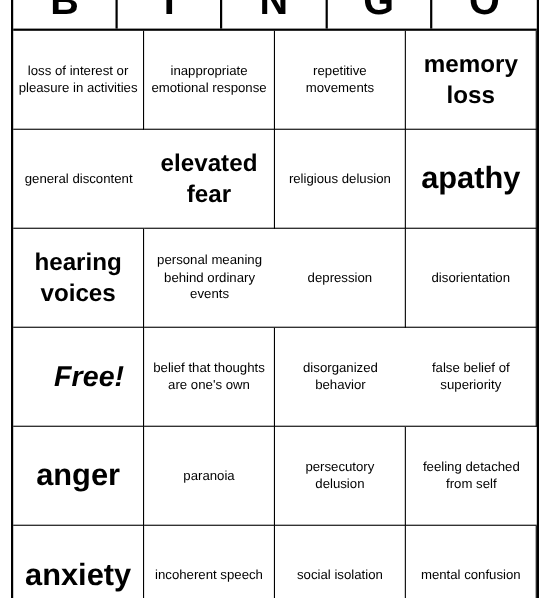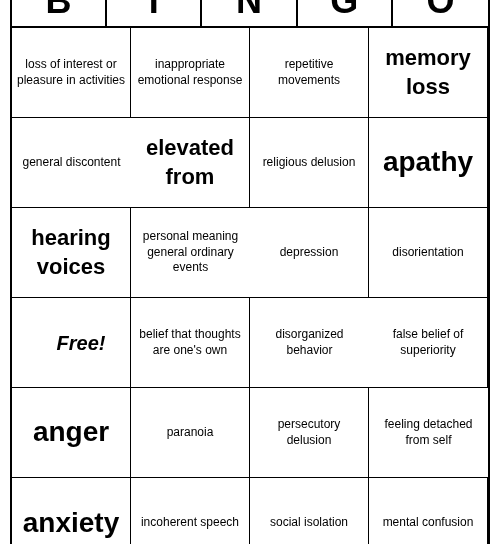--- a/index.html
+++ b/index.html
@@ -58,21 +58,21 @@
     .bingo-cell.large-text {
       font-size: 22px;
       font-weight: bold;
       text-align: center;
     }
     .bingo-cell.xlarge-text {
       font-size: 28px;
       font-weight: bold;
     }
     .bingo-cell.free {
-      font-size: 20px;
+      font-size: 26px;
       font-weight: bold;
       font-style: italic;
       padding-left: 24px;
     }
   </style>
 </head>
 <body>
 
 <div class="bingo-container">
   <div class="bingo-header">
@@ -81,25 +81,25 @@
       <div class="bingo-header-cell">N</div>
       <div class="bingo-header-cell">G</div>
       <div class="bingo-header-cell">O</div>
     </div>
   <div class="bingo-grid">
   <div class="bingo-cell">loss of interest or pleasure in activities</div>
       <div class="bingo-cell">inappropriate emotional response</div>
       <div class="bingo-cell">repetitive movements</div>
       <div class="bingo-cell large-text">memory loss</div>
       <div class="bingo-cell">general discontent</div>
-      <div class="bingo-cell large-text">elevated from</div>
+      <div class="bingo-cell large-text">elevated fear</div>
       <div class="bingo-cell">religious delusion</div>
       <div class="bingo-cell xlarge-text">apathy</div>
       <div class="bingo-cell large-text">hearing voices</div>
-      <div class="bingo-cell">personal meaning general ordinary events</div>
+      <div class="bingo-cell">personal meaning behind ordinary events</div>
       <div class="bingo-cell">depression</div>
       <div class="bingo-cell">disorientation</div>
       <div class="bingo-cell free">Free!</div>
       <div class="bingo-cell">belief that thoughts are one's own</div>
       <div class="bingo-cell">disorganized behavior</div>
       <div class="bingo-cell">false belief of superiority</div>
       <div class="bingo-cell xlarge-text">anger</div>
       <div class="bingo-cell">paranoia</div>
       <div class="bingo-cell">persecutory delusion</div>
       <div class="bingo-cell">feeling detached from self</div>

